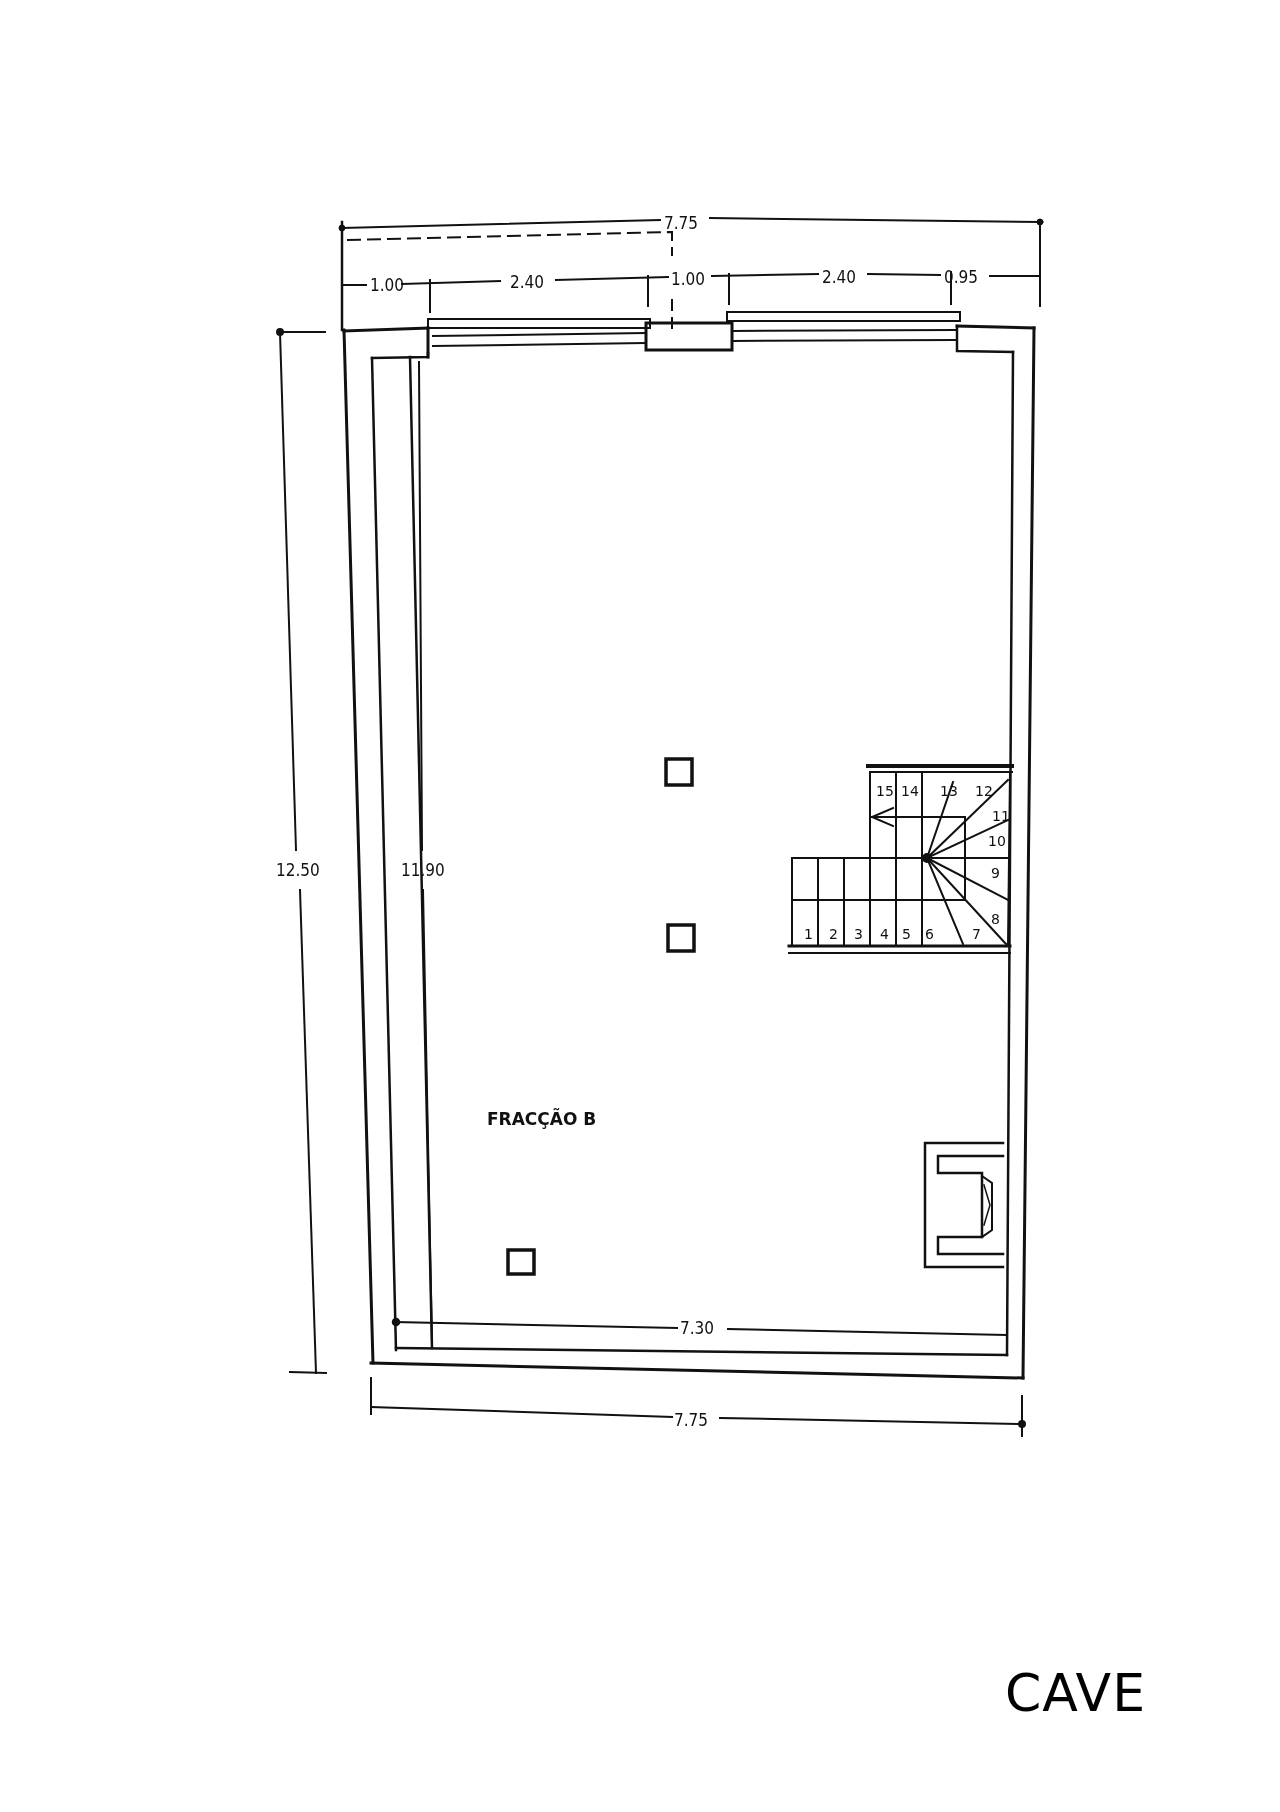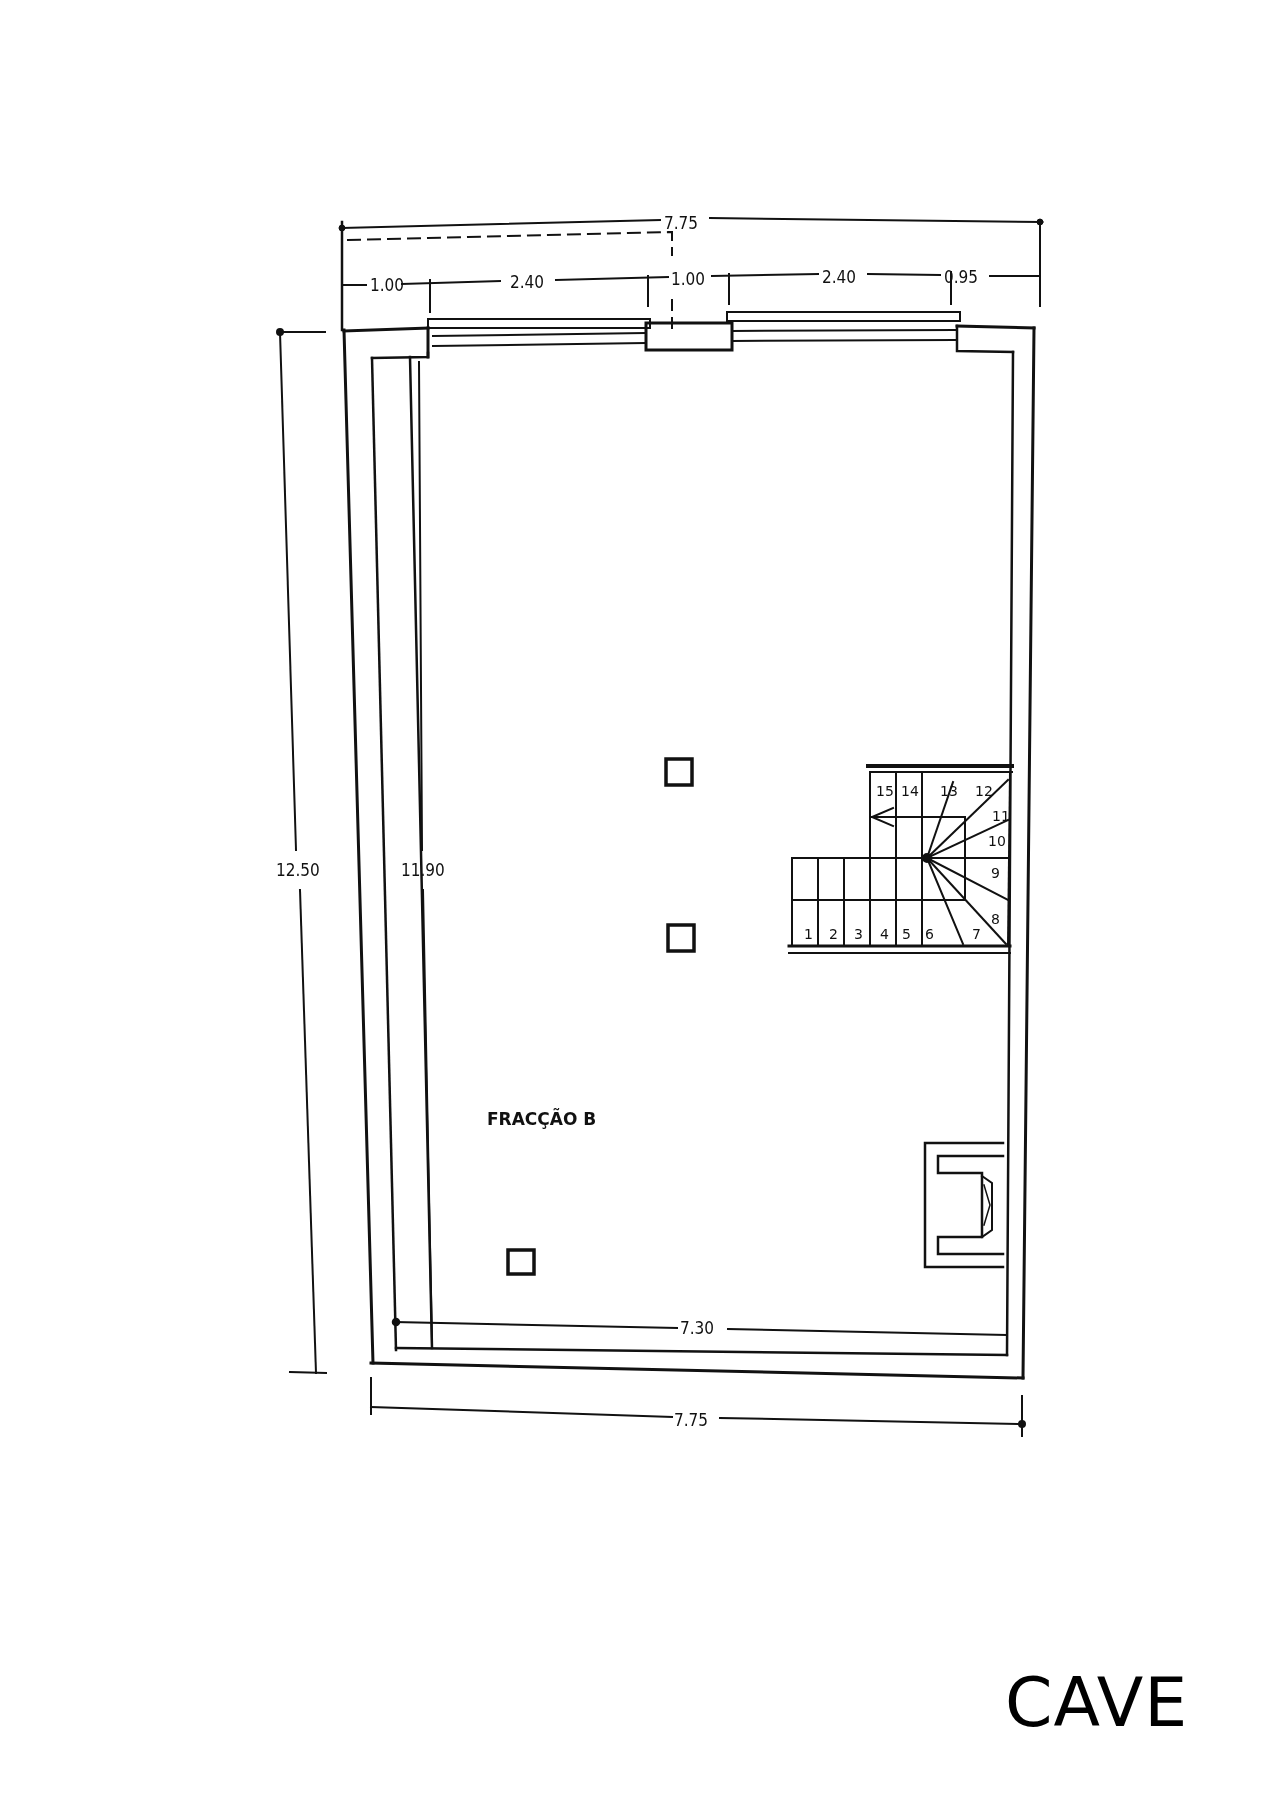--- a/index.html
+++ b/index.html
@@ -1,21 +1,21 @@
 <!DOCTYPE html>
 <html><head>
 <meta charset="utf-8">
 <style>
   html, body { margin:0; padding:0; background:#ffffff; }
   body { width:1280px; height:1812px; position:relative; overflow:hidden; }
   #plan { position:absolute; left:0; top:0; width:1280px; height:1812px; }
   .dim { font-family:"DejaVu Sans Condensed","DejaVu Sans",sans-serif; font-size:17px; fill:#111; }
   .lbl { font-family:"DejaVu Sans",sans-serif; font-size:17px; font-weight:bold; fill:#111; }
   .step { font-family:"DejaVu Sans",sans-serif; font-size:14px; fill:#111; }
-  .title { position:absolute; left:1005px; top:1663px; font-family:"DejaVu Sans","Liberation Sans",sans-serif; font-size:68px; color:#000; letter-spacing:1px; }
+  .title { position:absolute; left:1005px; top:1663px; font-family:"DejaVu Sans","Liberation Sans",sans-serif; font-size:52px; color:#000; letter-spacing:1px; }
 </style>
 </head>
 <body>
 
 <svg id="plan" viewBox="0 0 1280 1812" xmlns="http://www.w3.org/2000/svg">
   <g stroke="#111" fill="none" stroke-linecap="square">
 
     <g>
       <line x1="342" y1="228" x2="660" y2="220" stroke-width="2"></line>
       <line x1="710" y1="218" x2="1040" y2="222" stroke-width="2"></line>

